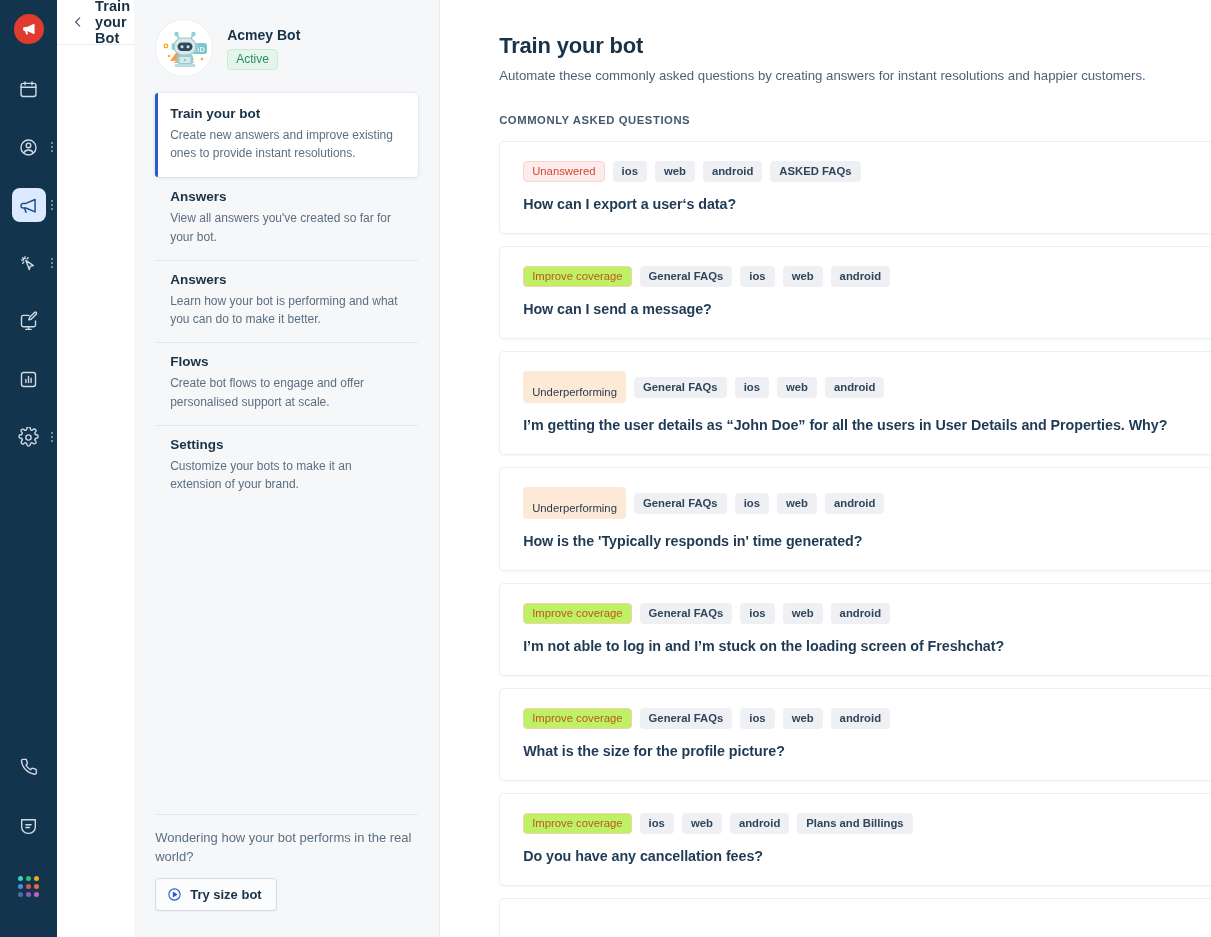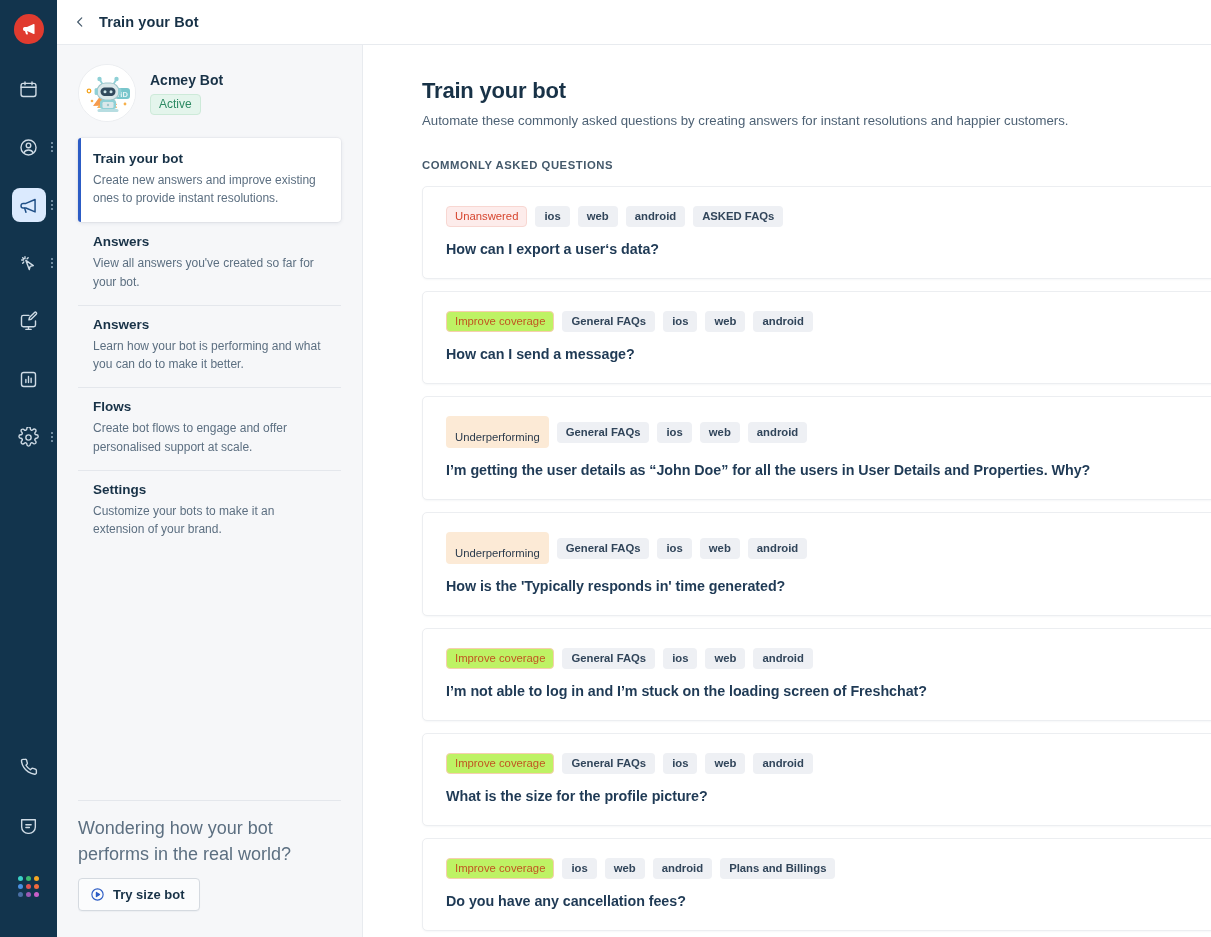--- a/index.html
+++ b/index.html
@@ -43,21 +43,21 @@
     position: absolute; right: 4px; top: 50%; transform: translateY(-50%);
     display: flex; flex-direction: column; gap: 2px; align-items: center;
   }
   .dots i { width: 2px; height: 2px; border-radius: 50%; background: #8fa7bb; display: block; }
   .rail-bottom { margin-top: auto; width: 100%; display: flex; flex-direction: column; align-items: center; padding-bottom: 12px; }
   .rail-bottom .rail-slot { margin-bottom: 18px; }
   .grid-dots { display: grid; grid-template-columns: repeat(3, 5px); gap: 3px; width: 21px; }
   .grid-dots span { width: 5px; height: 5px; border-radius: 50%; display: block; }
 
   
-  .right-col { flex: 1 1 auto; display: flex; flex-direction: column; min-width: 0; }
+  .right-col { flex: 1 1 auto; display: flex; flex-direction: row; min-width: 0; }
   .topbar {
     height: 45px; flex: 0 0 45px; background: #ffffff;
     border-bottom: 1px solid #e8ebef;
     display: flex; align-items: center; padding-left: 14px; gap: 10px;
   }
   .back-chevron { width: 18px; height: 18px; display: flex; align-items: center; justify-content: center; cursor: pointer; }
   .topbar-title { font-size: 14.5px; font-weight: 700; color: #183247; letter-spacing: .1px; }
 
   .body-row { flex: 1 1 auto; display: flex; min-height: 0; }
 
@@ -95,21 +95,21 @@
   .nav-item.active::after {
     content: ""; position: absolute; left: 0; top: 0; bottom: 0; width: 3px;
     background: #2c5cc5; border-radius: 4px 0 0 4px;
   }
   .nav-item.active + .nav-item::before { display: none; }
   .nav-title { font-size: 13.5px; font-weight: 700; color: #183247; margin-bottom: 5px; }
   .nav-desc { font-size: 12px; line-height: 1.52; color: #5c6f81; }
 
   .left-foot { margin-top: auto; padding: 0 21px 26px; }
   .left-foot-sep { height: 1px; background: #e4e7ec; margin-bottom: 14px; }
-  .foot-text { font-size: 18px; line-height: 1.45; color: #5c6f81; margin-bottom: 11px; }
+  .foot-text { font-size: 13px; line-height: 1.45; color: #5c6f81; margin-bottom: 11px; }
   .try-btn {
     display: inline-flex; align-items: center; gap: 8px;
     background: #fbfcfd; border: 1px solid #d5dae0; border-radius: 4px;
     padding: 8px 14px 8px 11px; cursor: pointer;
     font-size: 13px; font-weight: 700; color: #183247;
     box-shadow: 0 1px 1px rgba(23,43,77,.04);
   }
 
   
   .main {

